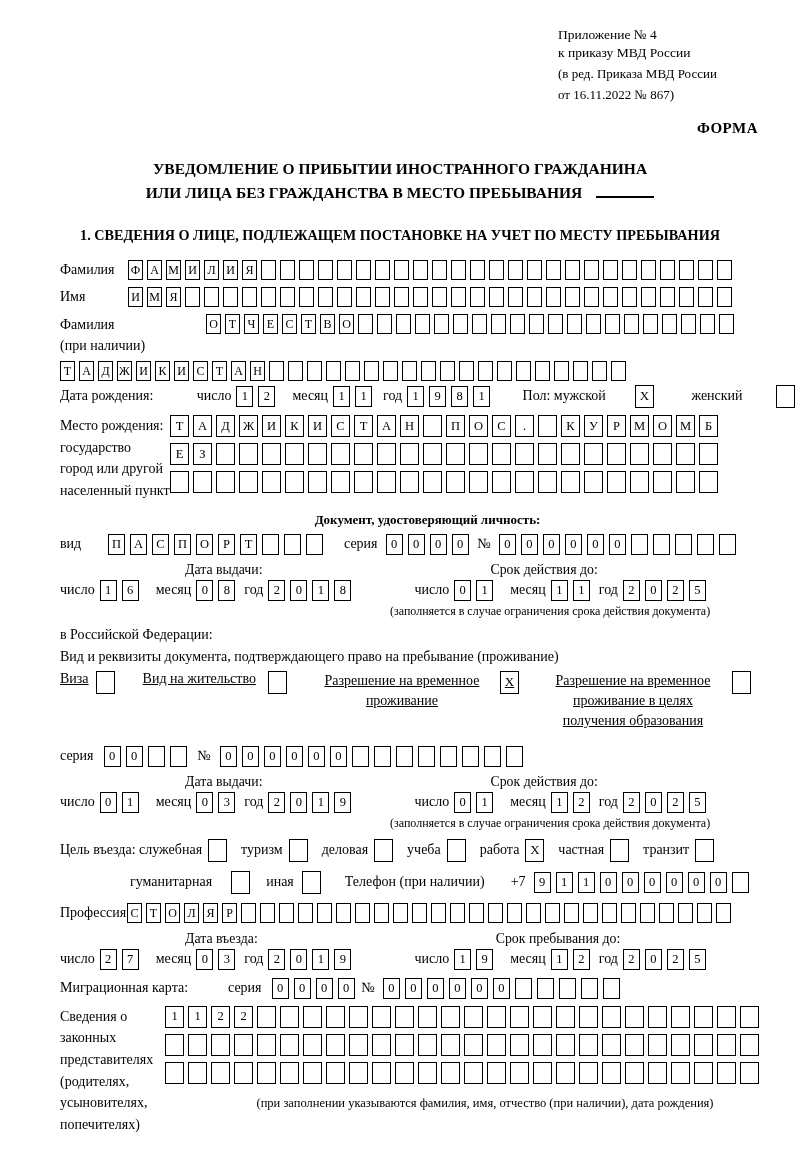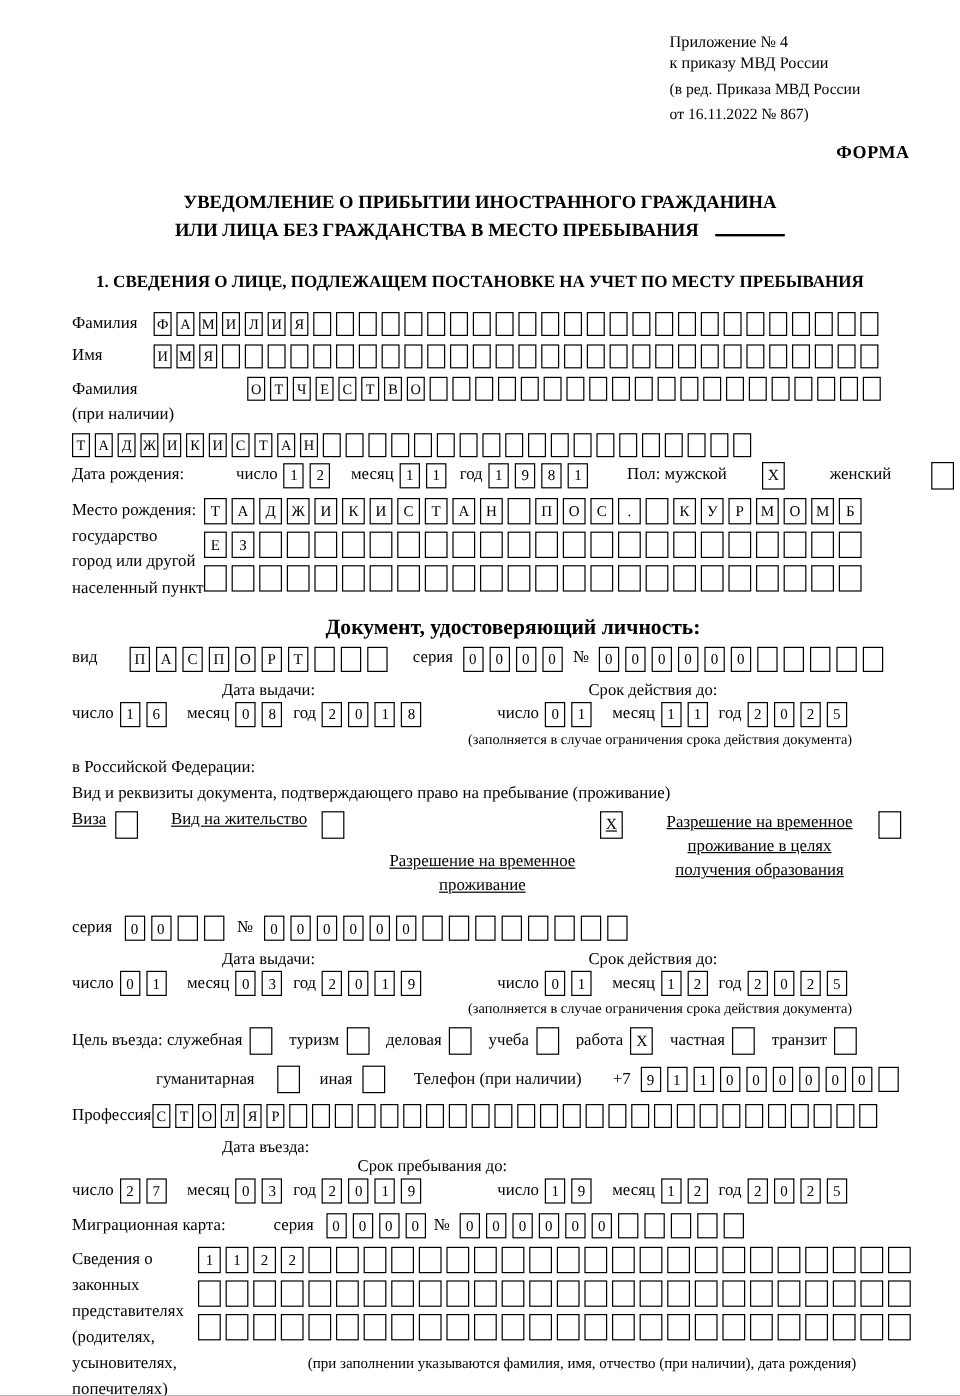--- a/index.html
+++ b/index.html
@@ -38,21 +38,21 @@
   .checkbox {
     display:inline-flex; align-items:center; justify-content:center;
     width:17px; height:21px; border:1.6px solid #000; font-size:13px; flex:0 0 auto;
   }
 
   
   .w68  { width:68px; }  .w146 { width:146px; } .w117 { width:117px; }
   .w110 { width:110px; } .w105 { width:105px; } .w67 { width:67px; }
   .boxrows .row { margin-bottom:6px; }
 
-  .doc-head { text-align:center; font-weight:bold; font-size:18px; margin:10px 0 6px 0; }
+  .doc-head { text-align:center; font-weight:bold; font-size:13px; margin:10px 0 6px 0; }
 
   .date-heads { display:flex; font-size:13.8px; margin-bottom:2px; }
   .date-heads .dh1 { margin-left:125px; }
   .date-heads .dh2 { margin-left:228px; }
   .date-row { display:flex; align-items:center; margin-bottom:3px; }
   .date-row .dlabel { margin:0 5px 0 0; }
   .date-row .mlabel { margin:0 5px 0 12px; }
   .date-row .rgap { width:58px; }
   .small-note { font-size:12px; margin-left:330px; margin-bottom:8px; }
 
@@ -446,21 +446,21 @@
     <div class="small-note">(заполняется в случае ограничения срока действия документа)</div>
 
     <div class="para">в Российской Федерации:</div>
     <div class="para">Вид и реквизиты документа, подтверждающего право на пребывание (проживание)</div>
 
     <div class="opts">
       <span class="olbl">Виза</span>
       <span class="checkbox" style="margin-right:26px;"></span>
       <span class="olbl" style="margin-left:2px; margin-right:12px;">Вид на жительство</span>
       <span class="checkbox" style="margin-right:24px;"></span>
-      <span class="center olbl" style="width:182px;margin-top:33px;">Разрешение на временное проживание</span>
+      <span class="center olbl" style="width:182px;">Разрешение на временное проживание</span>
       <span class="checkbox" style="margin-right:22px;">X</span>
       <span class="center olbl" style="width:184px;">Разрешение на временное проживание в целях получения образования</span>
       <span class="checkbox"></span>
     </div>
 
     <div class="row">
       <span style="margin-right:10px;">серия</span>
       <span class="boxes date">
           <span class="cbox">0</span>
           <span class="cbox">0</span>
@@ -598,21 +598,21 @@
           <span class="cbox"></span>
           <span class="cbox"></span>
           <span class="cbox"></span>
           <span class="cbox"></span>
           <span class="cbox"></span>
           <span class="cbox"></span>
           <span class="cbox"></span>
         </span>
     </div>
 
-    <div class="date-heads" style="margin-top:8px;flex-direction:column;">
+    <div class="date-heads" style="margin-top:8px;">
       <span class="dh1">Дата въезда:</span>
       <span class="dh2" style="margin-left:238px;">Срок пребывания до:</span>
     </div>
     <div class="date-row">
       <span class="dlabel">число</span>
       <span class="boxes date">
           <span class="cbox">2</span>
           <span class="cbox">7</span>
         </span>
       <span class="mlabel">месяц</span>

